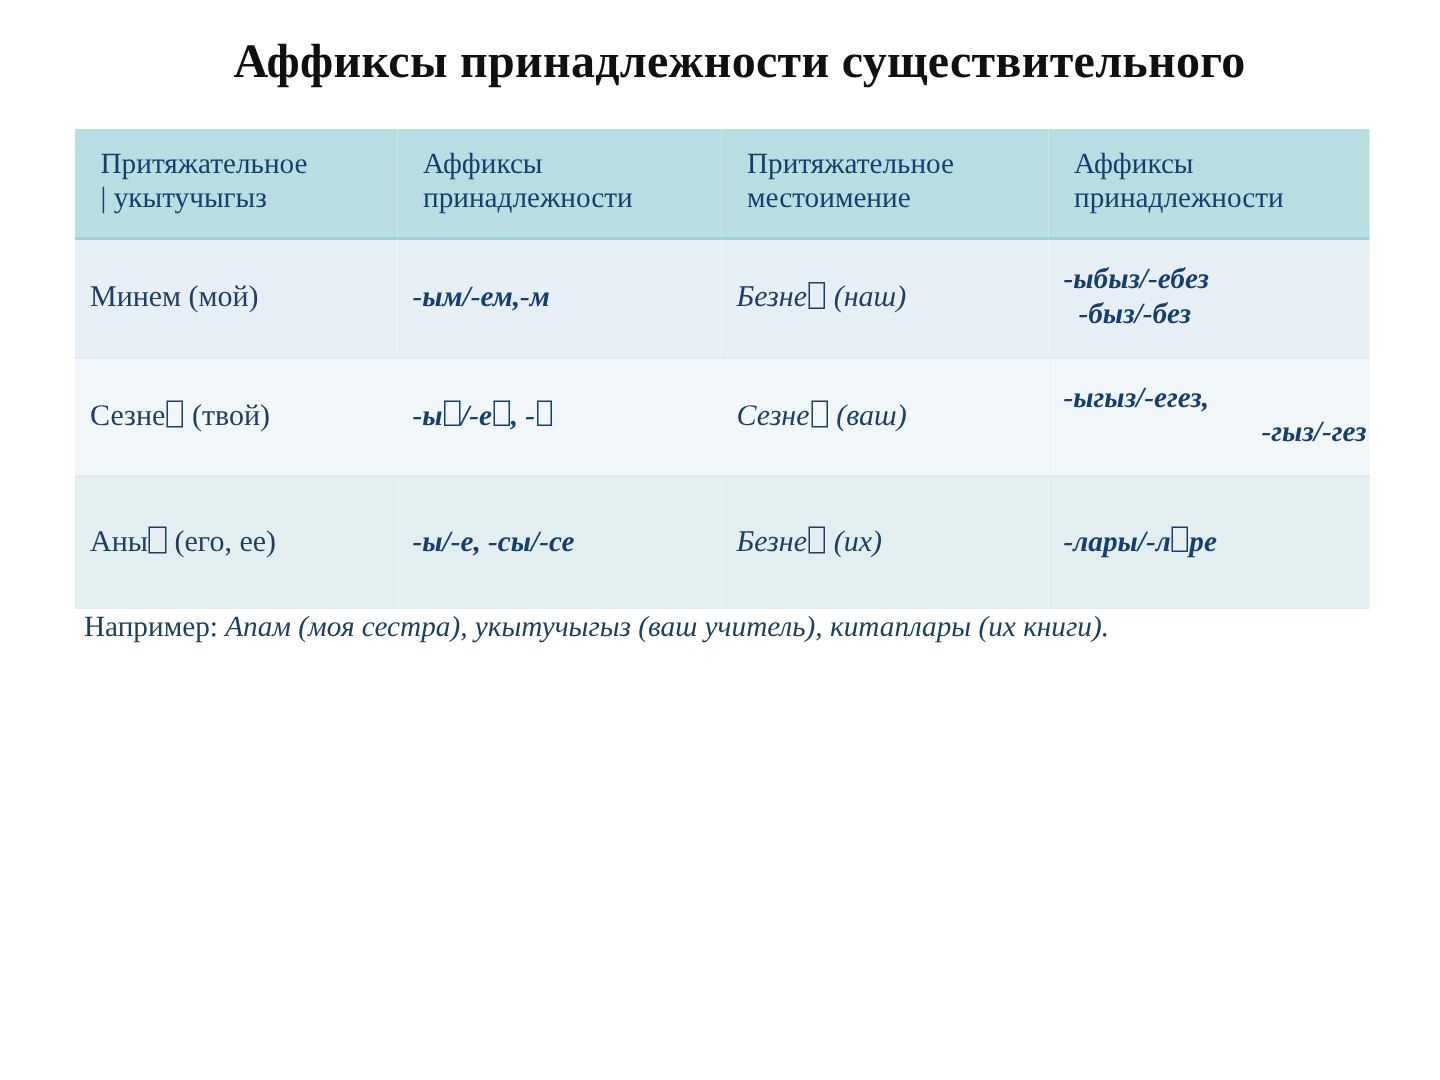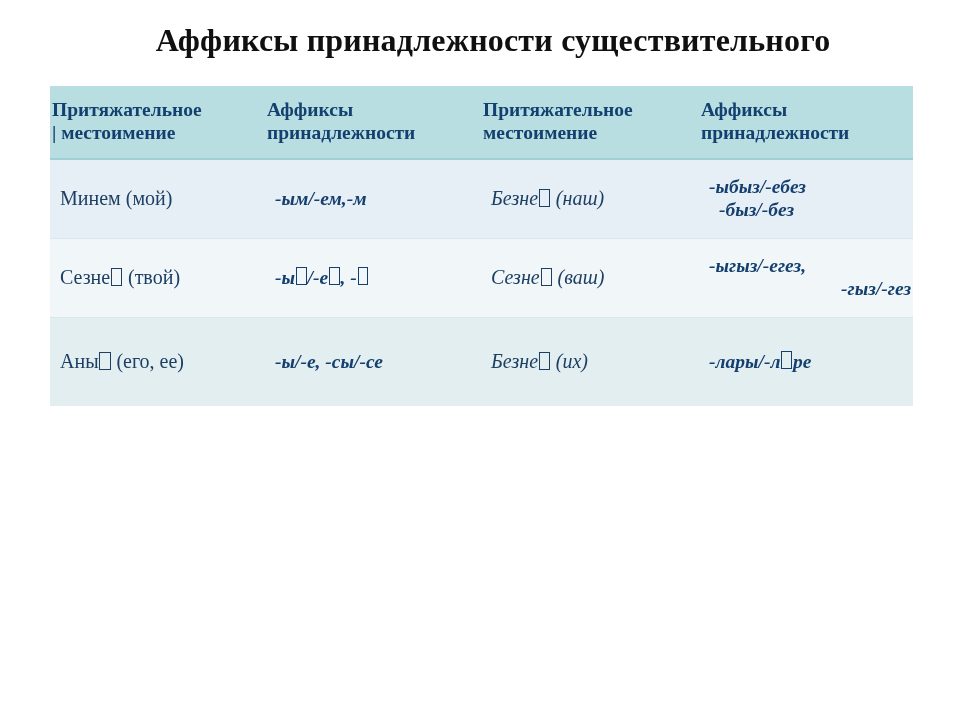--- a/index.html
+++ b/index.html
@@ -55,26 +55,26 @@
     vertical-align: middle;
     font-size: 19px;
     line-height: 1.16;
     color: #1a3a63;
     text-align: left;
   }
 
   .affix-table thead th {
     background: #b9dee1;
     color: #13406f;
-    font-weight: bold;
+    font-weight: normal;
     font-size: 19.5px;
     height: 72px;
     vertical-align: middle;
     border-bottom: 2px solid #9fd0d5;
-    padding-left: 2px;
+    padding-left: 17px;
   }
   .affix-table thead th .hdr-line {
     display: block;
     white-space: nowrap;
   }
 
   .affix-table tbody tr.row-1 td { background: #e7eff6; height: 78px; }
   .affix-table tbody tr.row-2 td { background: #f1f7f9; height: 78px; }
   .affix-table tbody tr.row-3 td { background: #e3eef1; height: 88px; }
 
@@ -137,21 +137,21 @@
     <colgroup>
       <col class="c1">
         <col class="c2">
         <col class="c3">
         <col class="c4">
     </colgroup>
     <thead>
       <tr>
         <th>
           <span class="hdr-line">Притяжательное</span>
-          <span class="hdr-line">| местоимение</span>
+          <span class="hdr-line">| укытучыгыз</span>
         </th>
         <th>
           <span class="hdr-line">Аффиксы</span>
           <span class="hdr-line">принадлежности</span>
         </th>
         <th>
           <span class="hdr-line">Притяжательное</span>
           <span class="hdr-line">местоимение</span>
         </th>
         <th>
@@ -209,14 +209,17 @@
           <span class="pron italic"><span>Безне</span><span class="tofu"></span><span> (их)</span></span>
         </td>
         <td>
           <span class="affix"><span>-лары/-л</span><span class="tofu"></span><span>ре</span></span>
         </td>
       </tr>
 
     </tbody>
   </table>
 
+  <div class="example">
+    <span class="lead">Например: </span><span class="body">Апам (моя сестра), укытучыгыз (ваш учитель), китаплары (их книги).</span>
+  </div>
 
 </div>
 
 </body></html>

